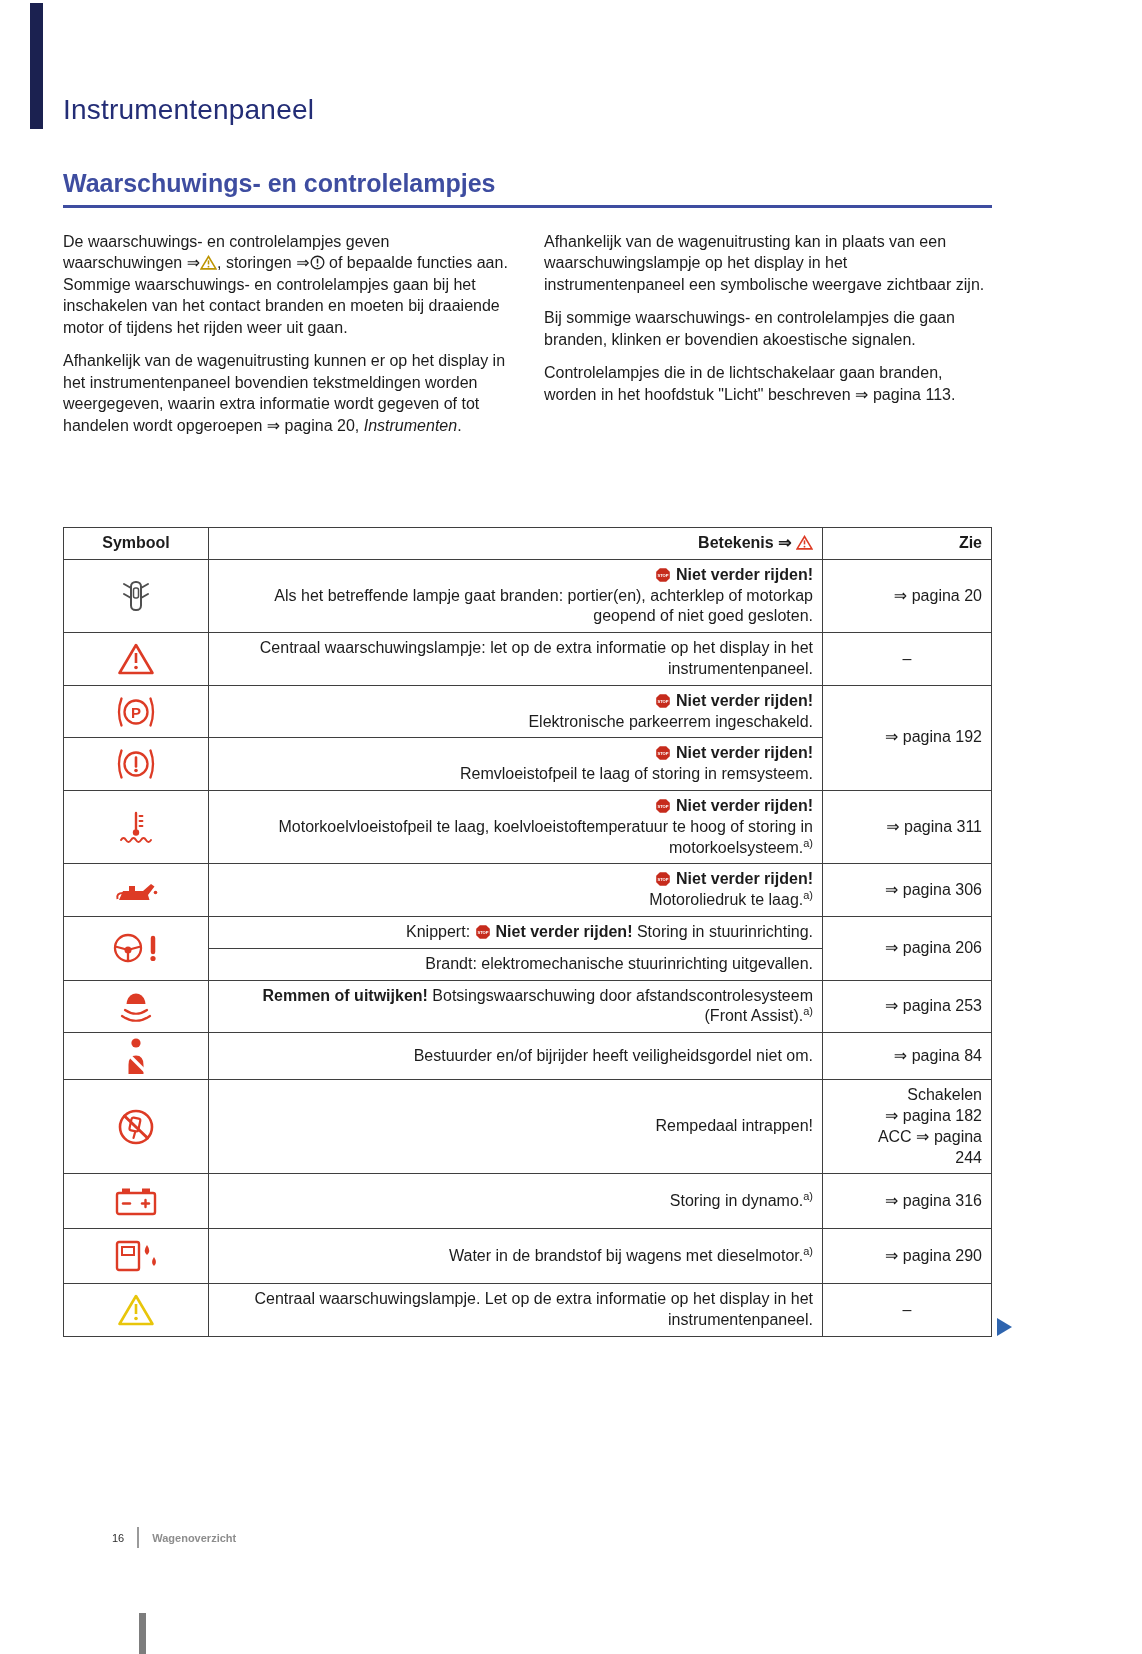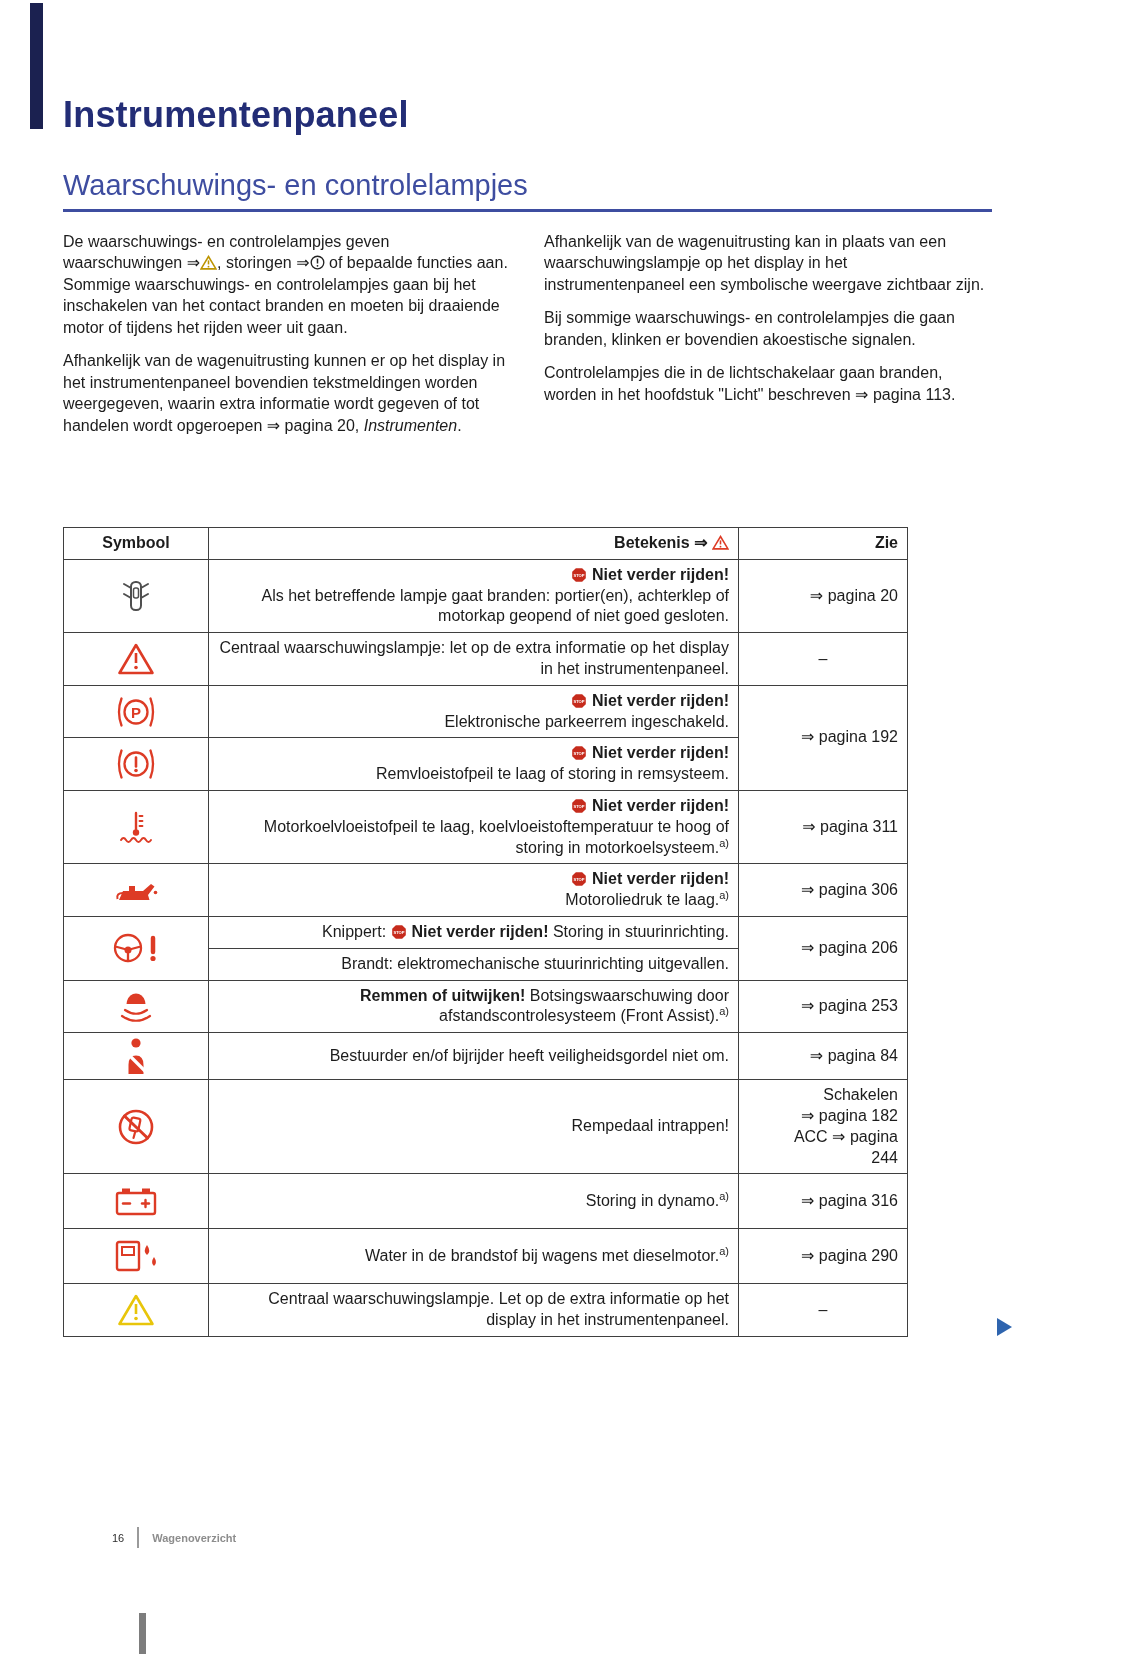--- a/index.html
+++ b/index.html
@@ -14,38 +14,38 @@
   .edge-top {
     position:absolute; left:30px; top:3px; width:13px; height:126px;
     background:#1b2150;
   }
   .edge-bottom {
     position:absolute; left:139px; top:1613px; width:7px; height:41px;
     background:#7d7d7d;
   }
   h1 {
     position:absolute; left:63px; top:94px;
-    font-size:36px; font-weight:700; color:var(--navy,#232d76);
+    font-size:28px; font-weight:400; color:var(--navy,#232d76);
     letter-spacing:.2px;
   }
   h2 {
     position:absolute; left:63px; top:169px; width:929px;
-    font-size:29px; font-weight:400; color:var(--blue,#3e4da0);
+    font-size:25px; font-weight:700; color:var(--blue,#3e4da0);
     padding-bottom:7px; border-bottom:3px solid var(--blue,#3e4da0);
   }
   .columns {
     position:absolute; left:63px; top:231px; width:929px;
     display:flex; gap:33px;
     font-size:16px; line-height:1.34;
   }
   .col { flex:1; }
   .col p { margin-bottom:12px; }
   .inline-ic svg { vertical-align:-2px; }
 
-  .table-wrap { position:absolute; left:63px; top:527px; width:845px; }
+  .table-wrap { position:absolute; left:63px; top:527px; width:929px; }
   table.warn-table {
     width:100%; border-collapse:collapse;
     font-size:16px; line-height:1.3;
   }
   .warn-table th, .warn-table td {
     border:1px solid #3f3f3f;
     padding:5px 9px;
     vertical-align:middle;
     text-align:right;
   }

